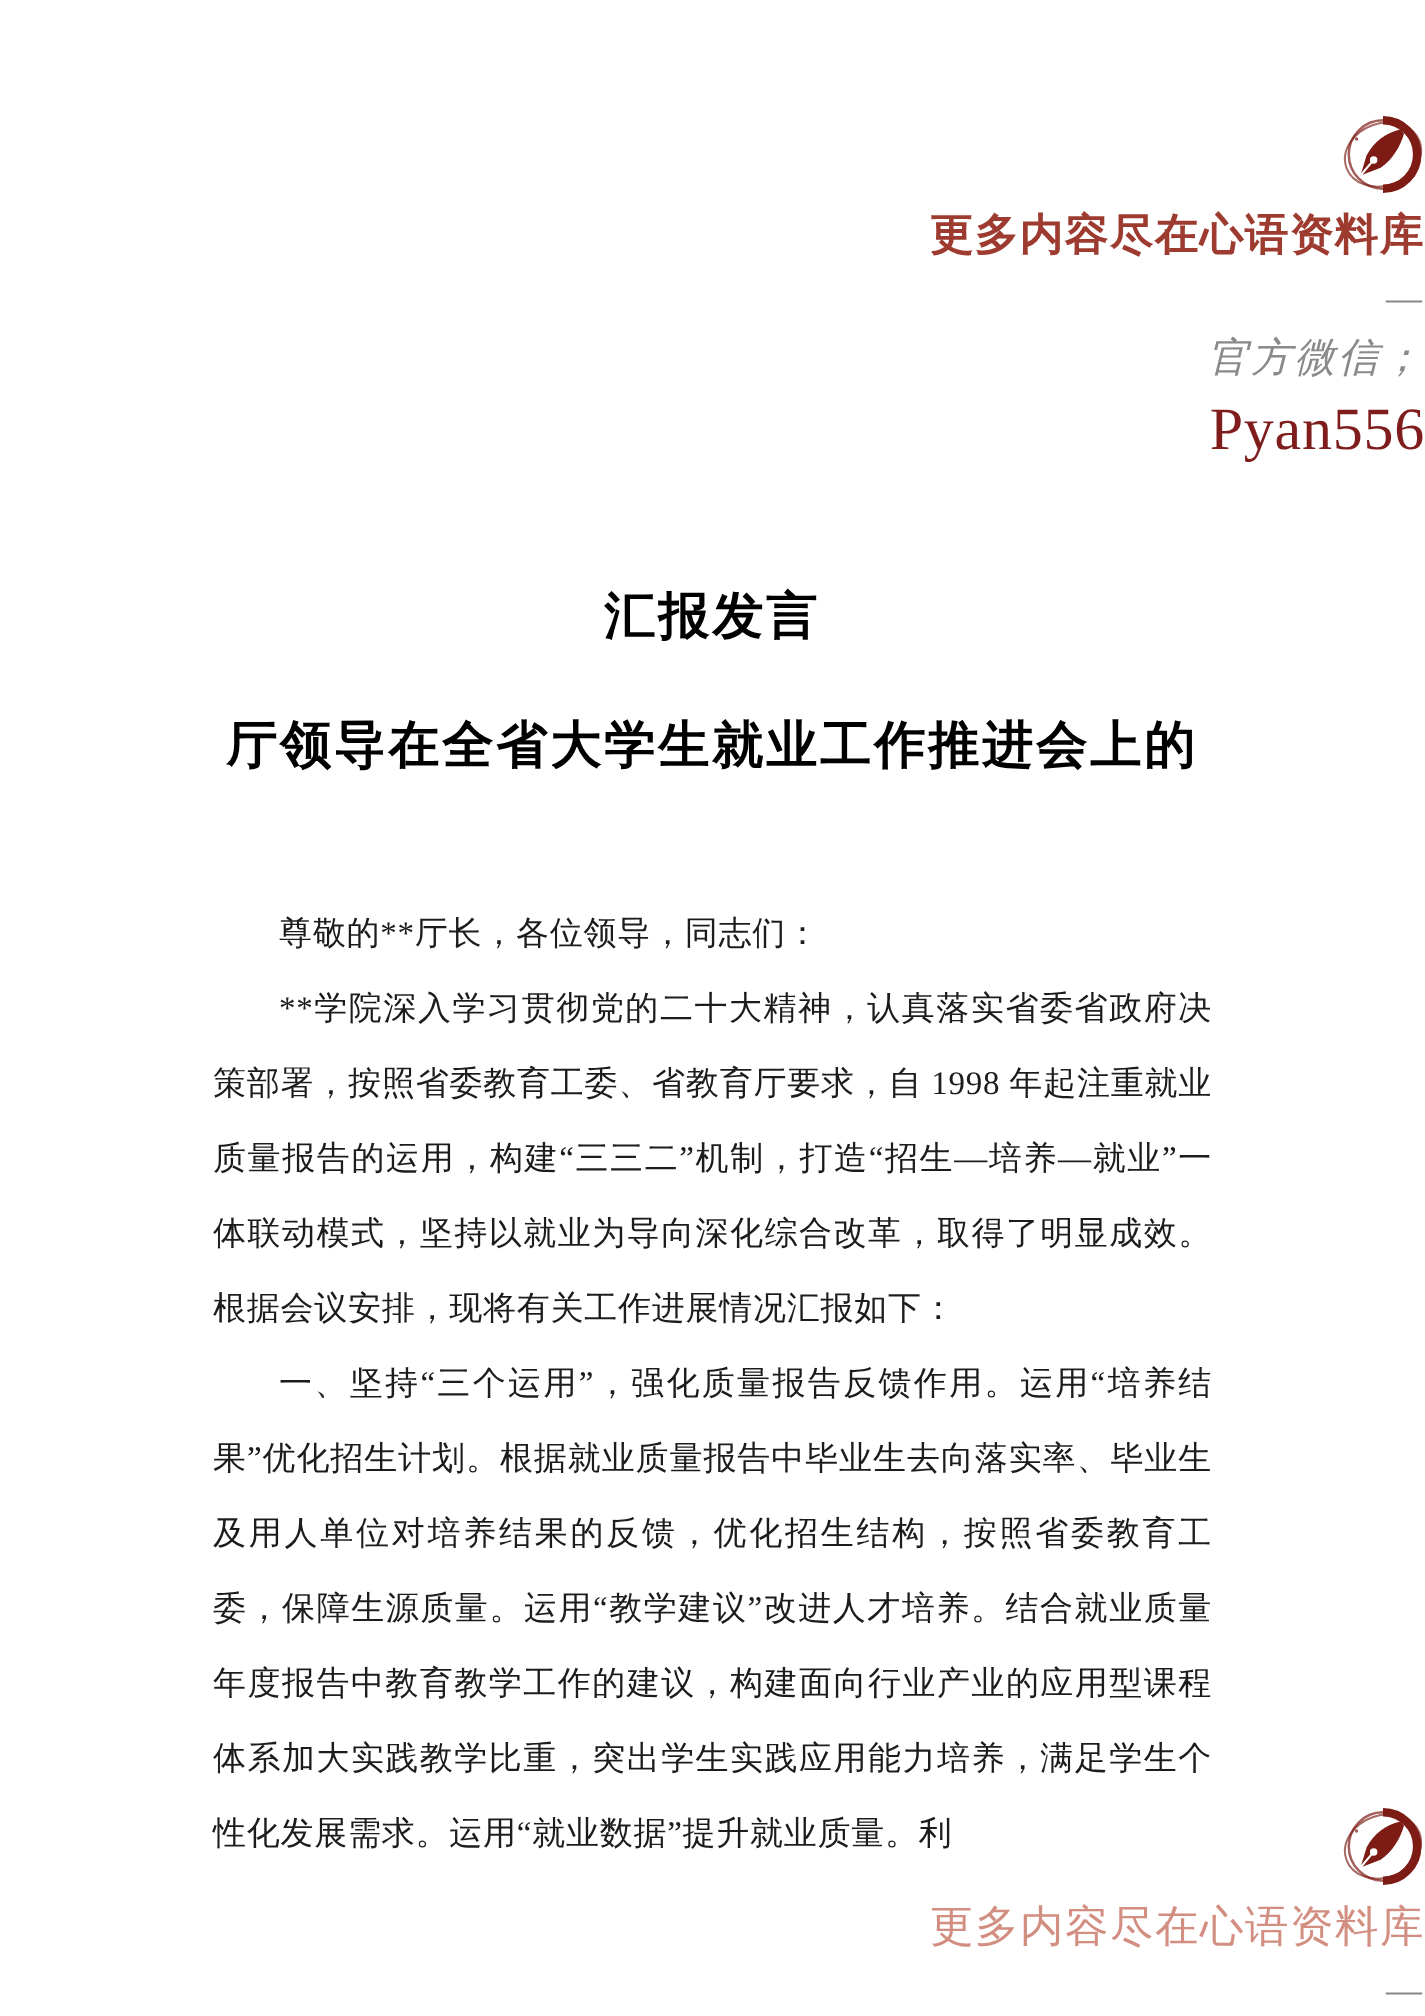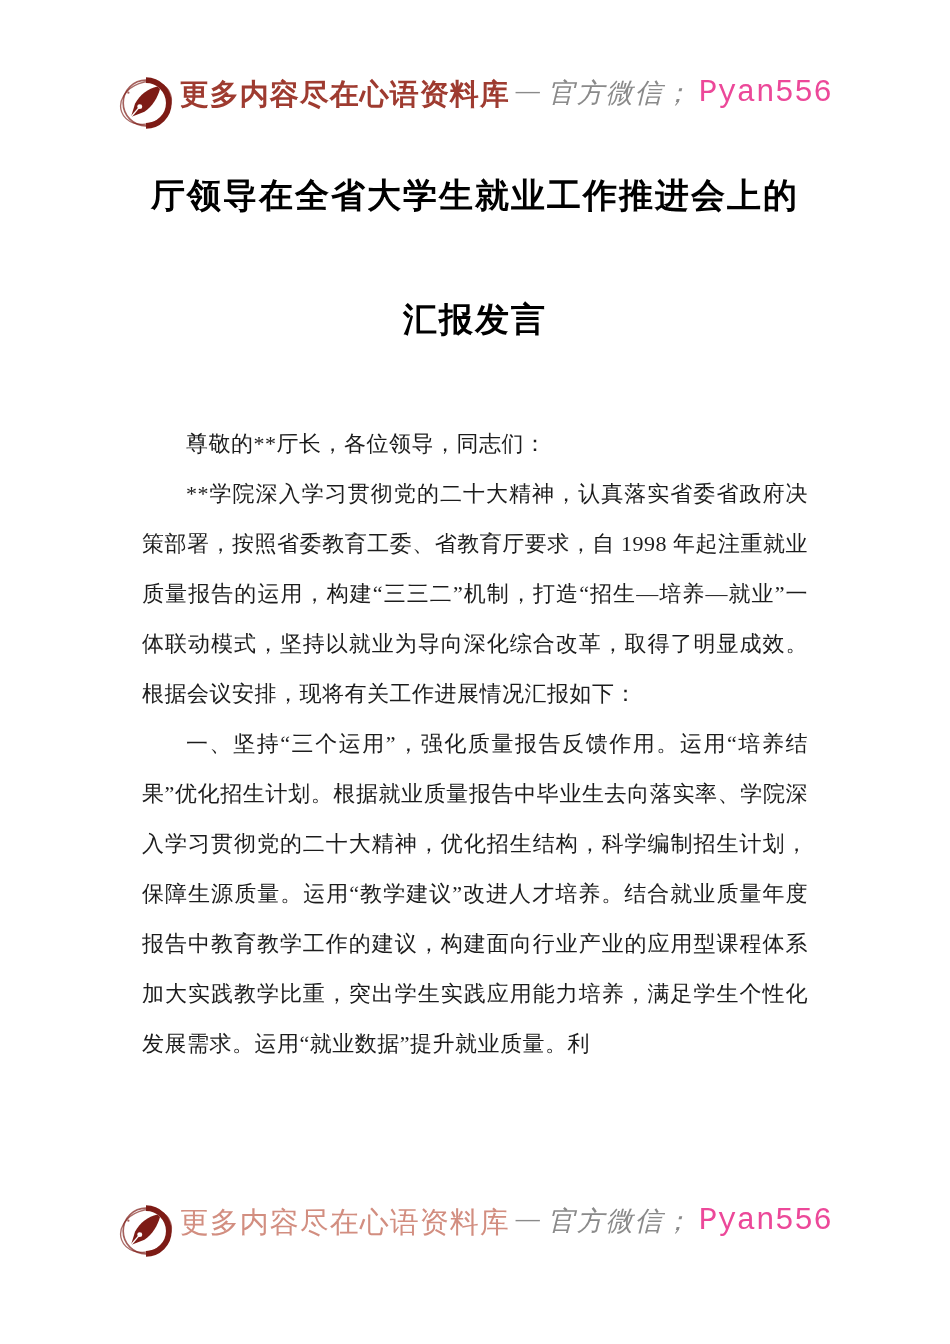--- a/index.html
+++ b/index.html
@@ -14,23 +14,24 @@
   .page {
     position: relative;
     width: 950px;
     height: 1344px;
     background: #ffffff;
   }
   
   .banner {
     display: flex;
     justify-content: center;
-    align-items: flex-start;
+    align-items: flex-end;
     gap: 6px;
     width: 100%;
+    flex-direction: column;
   }
   .banner .logo {
     width: 56px;
     height: 56px;
     display: inline-block;
     flex: 0 0 auto;
   }
   .banner .brand {
     font-size: 29px;
     font-weight: 600;
@@ -40,23 +41,23 @@
   }
   .banner .sep,
   .banner .wechat-label {
     font-size: 27px;
     color: #8A8A8A;
     font-style: italic;
     font-family: "Liberation Serif", serif;
     letter-spacing: 2px;
   }
   .banner .wechat-id {
-    font-size: 31px;
-    color: #ec4899;
-    font-family: Liberation Mono, monospace;
+    font-size: 40px;
+    color: #7f1d1d;
+    font-family: Liberation Serif, serif;
     letter-spacing: 0.5px;
   }
   .header { padding-top: 75px; }
   .footer {
     position: absolute;
     top: 1203px;
     left: 0;
   }
   .footer .brand { color: #D28E80; font-weight: 500; }
   
@@ -104,27 +105,27 @@
         <circle cx="10" cy="17" r="1.1" fill="#7D1B15" opacity="0.7"></circle>
         <circle cx="42" cy="44" r="1.1" fill="#7D1B15" opacity="0.7"></circle>
       </svg>
     </span>
     <span class="brand">更多内容尽在心语资料库</span>
     <span class="sep">—</span>
     <span class="wechat-label">官方微信；</span>
     <span class="wechat-id">Pyan556</span>
   </div>
 
+  <h1 class="doc-title title-2">汇报发言</h1>
   <h1 class="doc-title title-1">厅领导在全省大学生就业工作推进会上的</h1>
-  <h1 class="doc-title title-2">汇报发言</h1>
 
   <div class="doc-body">
     <p>尊敬的**厅长，各位领导，同志们：</p>
     <p>**学院深入学习贯彻党的二十大精神，认真落实省委省政府决策部署，按照省委教育工委、省教育厅要求，自 1998 年起注重就业质量报告的运用，构建“三三二”机制，打造“招生—培养—就业”一体联动模式，坚持以就业为导向深化综合改革，取得了明显成效。根据会议安排，现将有关工作进展情况汇报如下：</p>
-    <p>一、坚持“三个运用”，强化质量报告反馈作用。运用“培养结果”优化招生计划。根据就业质量报告中毕业生去向落实率、学院深入学习贯彻党的二十大精神，优化招生结构，科学编制招生计划，保障生源质量。运用“教学建议”改进人才培养。结合就业质量年度报告中教育教学工作的建议，构建面向行业产业的应用型课程体系加大实践教学比重，突出学生实践应用能力培养，满足学生个性化发展需求。运用“就业数据”提升就业质量。利</p>
+    <p>一、坚持“三个运用”，强化质量报告反馈作用。运用“培养结果”优化招生计划。根据就业质量报告中毕业生去向落实率、毕业生及用人单位对培养结果的反馈，优化招生结构，按照省委教育工委，保障生源质量。运用“教学建议”改进人才培养。结合就业质量年度报告中教育教学工作的建议，构建面向行业产业的应用型课程体系加大实践教学比重，突出学生实践应用能力培养，满足学生个性化发展需求。运用“就业数据”提升就业质量。利</p>
   </div>
 
   <div class="banner footer">
     <span class="logo">
       <svg width="56" height="56" viewBox="0 0 54 54" aria-hidden="true">
         <ellipse cx="27" cy="27" rx="25" ry="20" fill="none" stroke="#7D1B15" stroke-width="1.3" opacity="0.65" transform="rotate(-20 27 27)"></ellipse>
         <path d="M27 5 a22 22 0 0 1 0 44" fill="none" stroke="#7D1B15" stroke-width="5.5"></path>
         <path d="M27 5 a22 22 0 0 0 0 44" fill="none" stroke="#7D1B15" stroke-width="1.6" opacity="0.7"></path>
         <path d="M38 11 C 29 13 21 19 16.5 27.5 L12.5 40.5 L25.5 35.5 C 33.5 30 38.5 21 40.5 13.5 Z" fill="#7D1B15"></path>
         <circle cx="21" cy="30.5" r="2.4" fill="#ffffff"></circle>

